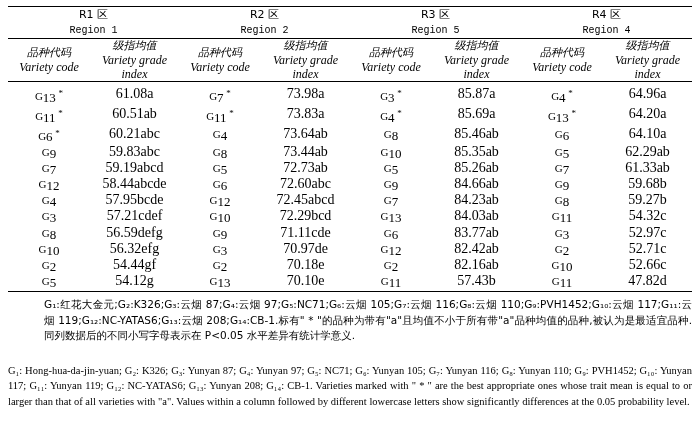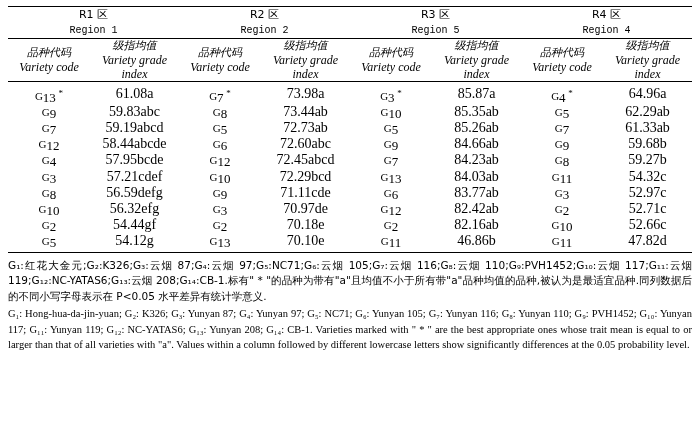--- a/index.html
+++ b/index.html
@@ -108,27 +108,28 @@
   .notes {
     margin-top: 5px;
     width: 684px;
   }
   .note-cn {
     font-family: "DejaVu Sans", sans-serif;
     font-size: 10.5px;
     line-height: 15.5px;
     text-align: justify;
     text-indent: 0;
+    margin-left: 36px;
   }
   .note-en {
     font-family: "Liberation Serif", serif;
     font-size: 10.5px;
     line-height: 15.5px;
     text-align: justify;
-    margin-top: 2px;
+    margin-top: 19px;
   }
   .spacer-row td { height: 2px; font-size: 0; line-height: 0; }
 </style>
 </head>
 <body>
 
 <div class="page">
 
   <table class="main">
     <colgroup>
@@ -212,20 +213,40 @@
           <td class="code">G<sub>13</sub> <span class="star">*</span></td>
           <td class="val">61.08a</td>
           <td class="code">G<sub>7</sub> <span class="star">*</span></td>
           <td class="val">73.98a</td>
           <td class="code">G<sub>3</sub> <span class="star">*</span></td>
           <td class="val">85.87a</td>
           <td class="code">G<sub>4</sub> <span class="star">*</span></td>
           <td class="val">64.96a</td>
         </tr>
         <tr>
+          <td class="code">G<sub>11</sub> <span class="star">*</span></td>
+          <td class="val">60.51ab</td>
+          <td class="code">G<sub>11</sub> <span class="star">*</span></td>
+          <td class="val">73.83a</td>
+          <td class="code">G<sub>4</sub> <span class="star">*</span></td>
+          <td class="val">85.69a</td>
+          <td class="code">G<sub>13</sub> <span class="star">*</span></td>
+          <td class="val">64.20a</td>
+        </tr>
+        <tr>
+          <td class="code">G<sub>6</sub> <span class="star">*</span></td>
+          <td class="val">60.21abc</td>
+          <td class="code">G<sub>4</sub></td>
+          <td class="val">73.64ab</td>
+          <td class="code">G<sub>8</sub></td>
+          <td class="val">85.46ab</td>
+          <td class="code">G<sub>6</sub></td>
+          <td class="val">64.10a</td>
+        </tr>
+        <tr>
           <td class="code">G<sub>9</sub></td>
           <td class="val">59.83abc</td>
           <td class="code">G<sub>8</sub></td>
           <td class="val">73.44ab</td>
           <td class="code">G<sub>10</sub></td>
           <td class="val">85.35ab</td>
           <td class="code">G<sub>5</sub></td>
           <td class="val">62.29ab</td>
         </tr>
         <tr>
@@ -297,21 +318,21 @@
           <td class="val">82.16ab</td>
           <td class="code">G<sub>10</sub></td>
           <td class="val">52.66c</td>
         </tr>
         <tr>
           <td class="code">G<sub>5</sub></td>
           <td class="val">54.12g</td>
           <td class="code">G<sub>13</sub></td>
           <td class="val">70.10e</td>
           <td class="code">G<sub>11</sub></td>
-          <td class="val">46.86b</td>
+          <td class="val">57.43b</td>
           <td class="code">G<sub>11</sub></td>
           <td class="val">47.82d</td>
         </tr>
       </tbody>
     <tbody>
       <tr class="spacer-row">
           <td colspan="8"></td>
         </tr>
       <tr class="rule-bot">
         <td colspan="8"></td>

